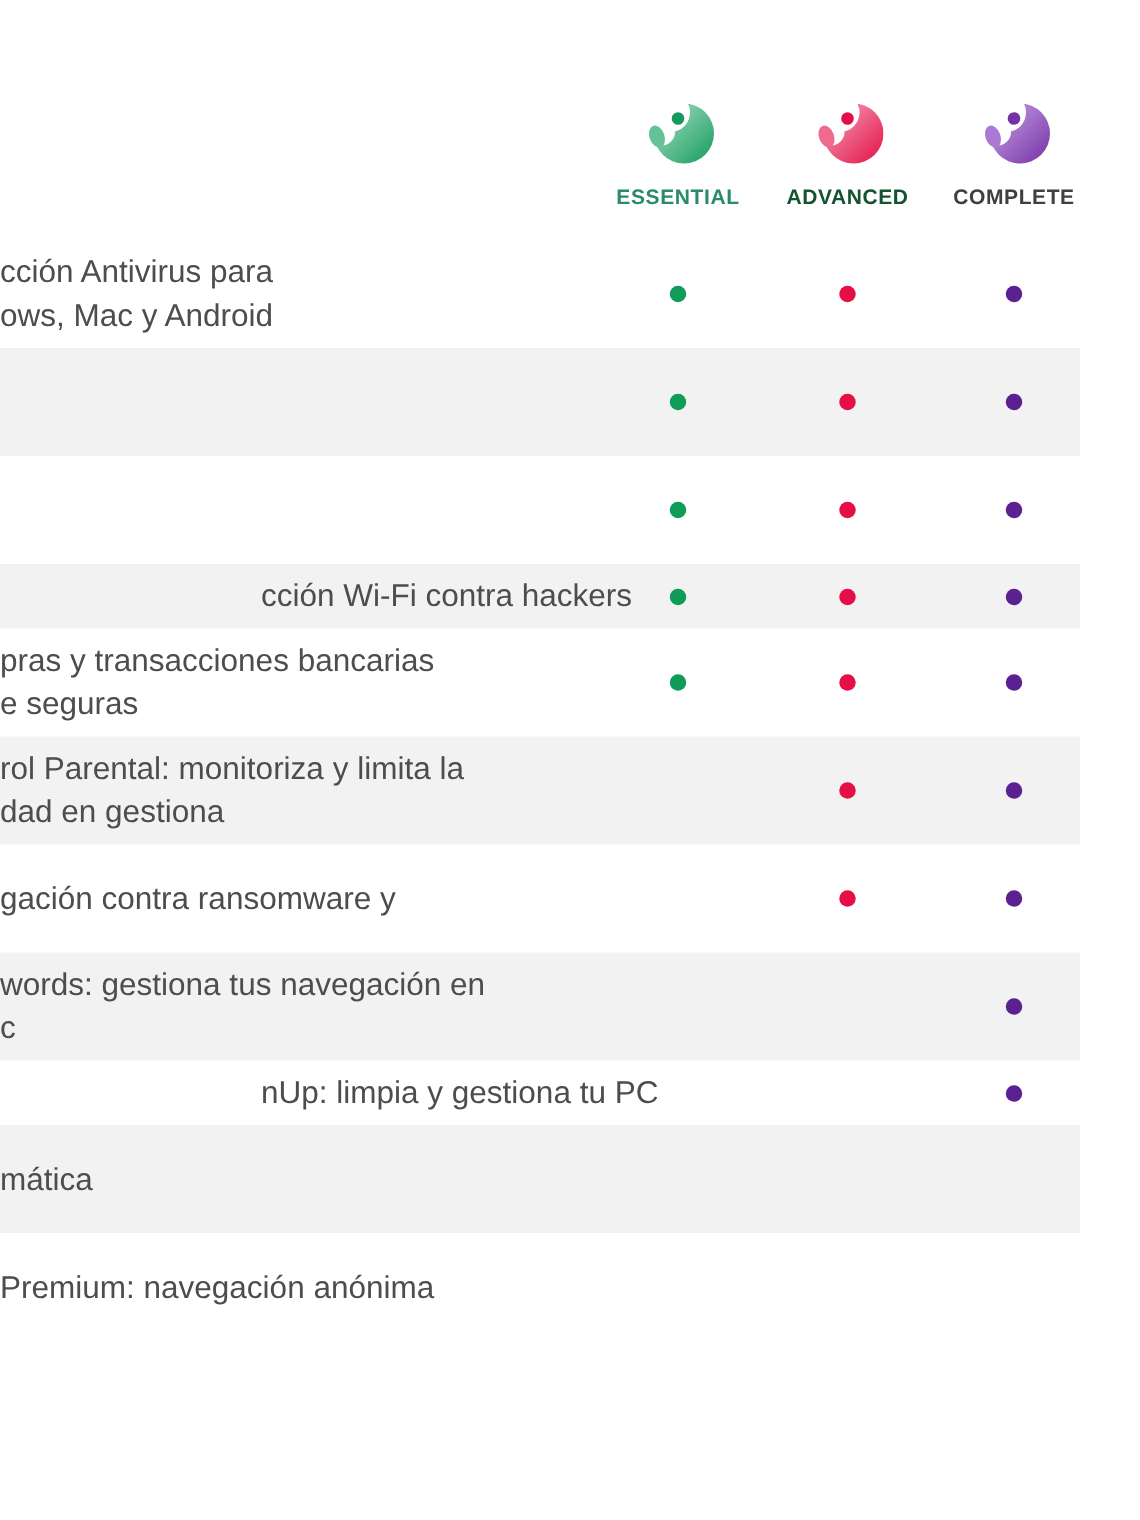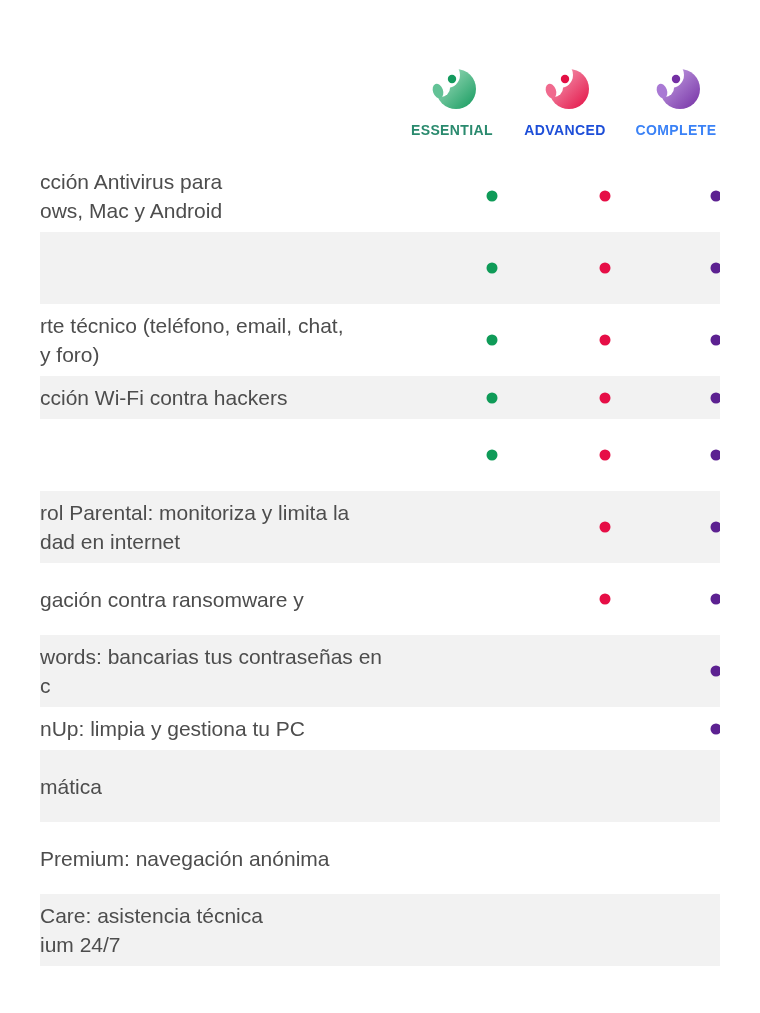--- a/index.html
+++ b/index.html
@@ -13,22 +13,22 @@
   .col-head .col-label{
     margin-top:6px; font-size:14px; font-weight:700; letter-spacing:.4px;
   }
   #col-essential{ left:382px; }
   #col-advanced{ left:495px; }
   #col-complete{ left:606px; }
   #col-prime{ left:700px; }
   #col-prime .col-label{ position:relative; left:-20px; }
   
   .rows{ position:absolute; left:0; top:160px; width:760px; }
-  .row{ position:relative; display:flex; align-items:center; min-height:72px;margin-left:40px; }
-  .row.row-single{ min-height:43px; }
+  .row{ position:relative; display:flex; align-items:center; min-height:72px; }
+  .row.row-single{ min-height:43px;justify-content:center; }
   .row.row-alt{ background:var(--row-alt,#f2f2f2); }
   .feature-text{ width:412px; font-size:21px; line-height:29px; color:var(--text,#4d4d4d); }
   .dot{
     position:absolute; top:50%; width:11px; height:11px; border-radius:50%;
     transform:translate(-50%,-50%);
   }
   .dot-essential{ left:452px; }
   .dot-advanced{ left:565px; }
   .dot-complete{ left:676px; }
   
@@ -66,37 +66,37 @@
                 <stop offset="0" stop-color="#f6aabf"></stop>
                 <stop offset="1" stop-color="#e30f44"></stop>
               </linearGradient>
             </defs>
             <circle cx="28" cy="25" r="20" fill="url(#lg-advanced)"></circle>
             <circle cx="19" cy="11" r="13" fill="#fff"></circle>
             <circle cx="13" cy="24" r="9" fill="#fff"></circle>
             <ellipse cx="10" cy="27" rx="5" ry="7.5" fill="#f06a8e" transform="rotate(-20 10 27)"></ellipse>
             <circle cx="24" cy="15" r="4.2" fill="#e30f44"></circle>
           </svg></span>
-      <div class="col-label" style="color: #1d4ed8;">ADVANCED</div>
+      <div class="col-label" style="color: #14532d;">ADVANCED</div>
     </div>
     <div class="col-head" id="col-complete">
       <span class="logo"><svg width="48" height="48" viewBox="0 0 48 48" aria-hidden="true">
             <defs>
               <linearGradient id="lg-complete" x1="0" y1="0" x2="1" y2="1">
                 <stop offset="0" stop-color="#cbaae9"></stop>
                 <stop offset="1" stop-color="#7430a4"></stop>
               </linearGradient>
             </defs>
             <circle cx="28" cy="25" r="20" fill="url(#lg-complete)"></circle>
             <circle cx="19" cy="11" r="13" fill="#fff"></circle>
             <circle cx="13" cy="24" r="9" fill="#fff"></circle>
             <ellipse cx="10" cy="27" rx="5" ry="7.5" fill="#a979d4" transform="rotate(-20 10 27)"></ellipse>
             <circle cx="24" cy="15" r="4.2" fill="#7430a4"></circle>
           </svg></span>
-      <div class="col-label" style="color: #3b82f6;">COMPLETE</div>
+      <div class="col-label" style="color: #404040;">COMPLETE</div>
     </div>
     <div class="col-head" id="col-prime">
       <span class="logo"><svg width="48" height="48" viewBox="0 0 48 48" aria-hidden="true">
             <defs>
               <linearGradient id="lg-prime" x1="0" y1="0" x2="1" y2="1">
                 <stop offset="0" stop-color="#aac6ea"></stop>
                 <stop offset="1" stop-color="#2a5fb0"></stop>
               </linearGradient>
             </defs>
             <circle cx="28" cy="25" r="20" fill="url(#lg-prime)"></circle>
@@ -118,82 +118,76 @@
         <span class="dot dot-essential" style="background: rgb(15, 155, 88);"></span>
         <span class="dot dot-advanced" style="background: rgb(230, 14, 70);"></span>
         <span class="dot dot-complete" style="background: rgb(92, 33, 145);"></span>
       </div>
       <div class="row row-alt">
         <span class="dot dot-essential" style="background: rgb(15, 155, 88);"></span>
         <span class="dot dot-advanced" style="background: rgb(230, 14, 70);"></span>
         <span class="dot dot-complete" style="background: rgb(92, 33, 145);"></span>
       </div>
       <div class="row">
-        <div class="feature-text">
-          <div>rte técnico (teléfono, email, chat,</div>
-          <div>y foro)</div>
-        </div>
         <span class="dot dot-essential" style="background: rgb(15, 155, 88);"></span>
         <span class="dot dot-advanced" style="background: rgb(230, 14, 70);"></span>
         <span class="dot dot-complete" style="background: rgb(92, 33, 145);"></span>
       </div>
       <div class="row row-alt row-single">
         <div class="feature-text">
           <div>cción Wi-Fi contra hackers</div>
         </div>
         <span class="dot dot-essential" style="background: rgb(15, 155, 88);"></span>
         <span class="dot dot-advanced" style="background: rgb(230, 14, 70);"></span>
         <span class="dot dot-complete" style="background: rgb(92, 33, 145);"></span>
       </div>
       <div class="row">
+        <div class="feature-text">
+          <div>pras y transacciones bancarias</div>
+          <div>e seguras</div>
+        </div>
         <span class="dot dot-essential" style="background: rgb(15, 155, 88);"></span>
         <span class="dot dot-advanced" style="background: rgb(230, 14, 70);"></span>
         <span class="dot dot-complete" style="background: rgb(92, 33, 145);"></span>
       </div>
       <div class="row row-alt">
         <div class="feature-text">
           <div>rol Parental: monitoriza y limita la</div>
-          <div>dad en internet</div>
+          <div>dad en gestiona</div>
         </div>
         <span class="dot dot-advanced" style="background: rgb(230, 14, 70);"></span>
         <span class="dot dot-complete" style="background: rgb(92, 33, 145);"></span>
       </div>
       <div class="row">
         <div class="feature-text">
           <div>gación contra ransomware y</div>
         </div>
         <span class="dot dot-advanced" style="background: rgb(230, 14, 70);"></span>
         <span class="dot dot-complete" style="background: rgb(92, 33, 145);"></span>
       </div>
       <div class="row row-alt">
         <div class="feature-text">
-          <div>words: bancarias tus contraseñas en</div>
+          <div>words: gestiona tus navegación en</div>
           <div>c</div>
         </div>
         <span class="dot dot-complete" style="background: rgb(92, 33, 145);"></span>
       </div>
       <div class="row row-single">
         <div class="feature-text">
           <div>nUp: limpia y gestiona tu PC</div>
         </div>
         <span class="dot dot-complete" style="background: rgb(92, 33, 145);"></span>
       </div>
       <div class="row row-alt">
         <div class="feature-text">
           <div>mática</div>
         </div>
       </div>
       <div class="row">
         <div class="feature-text">
           <div>Premium: navegación anónima</div>
         </div>
       </div>
-      <div class="row row-alt">
-        <div class="feature-text">
-          <div>Care: asistencia técnica</div>
-          <div>ium 24/7</div>
-        </div>
-      </div>
     </div>
 
   <div class="prime-strip" style="background: rgba(172, 196, 226, 0.55);"></div>
 
 </div>
 
 </body></html>

